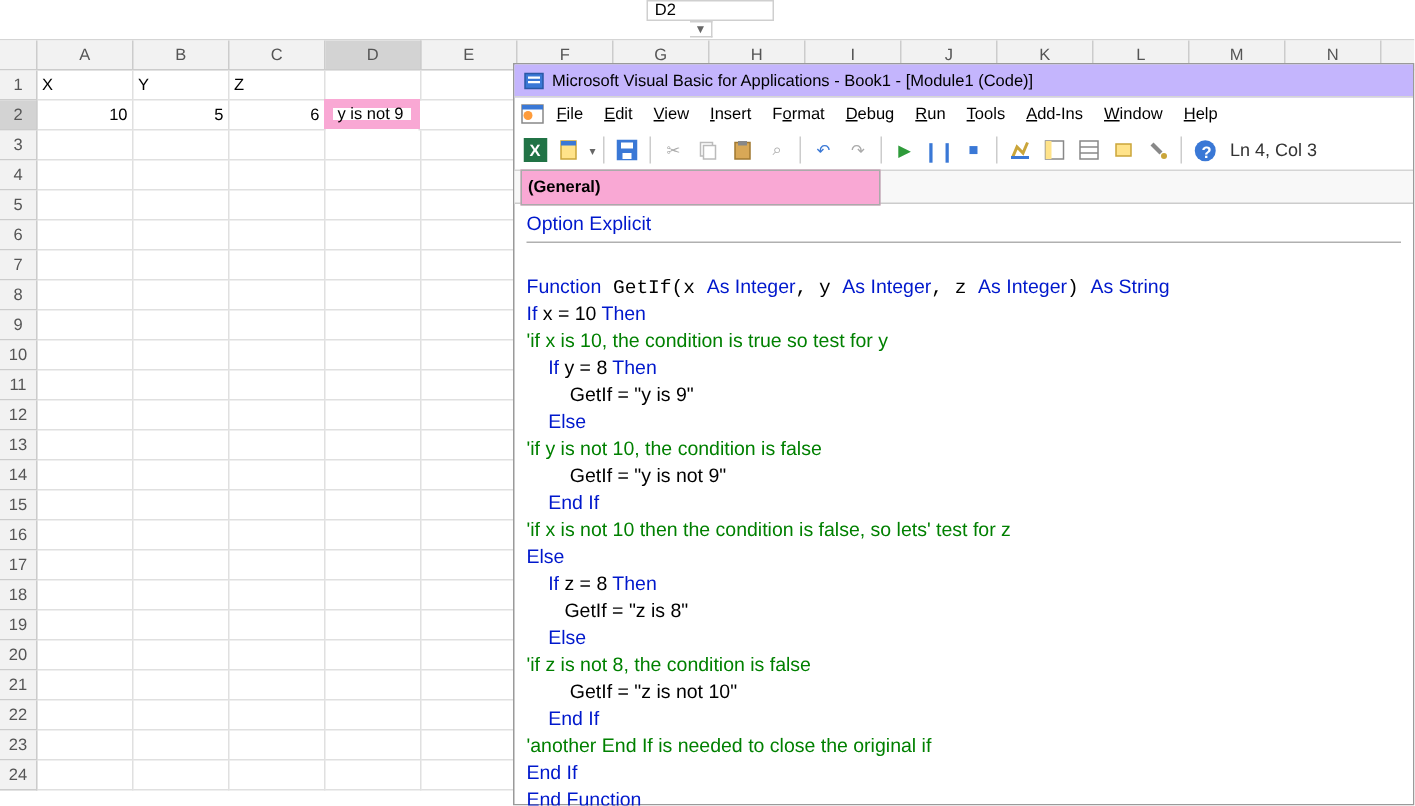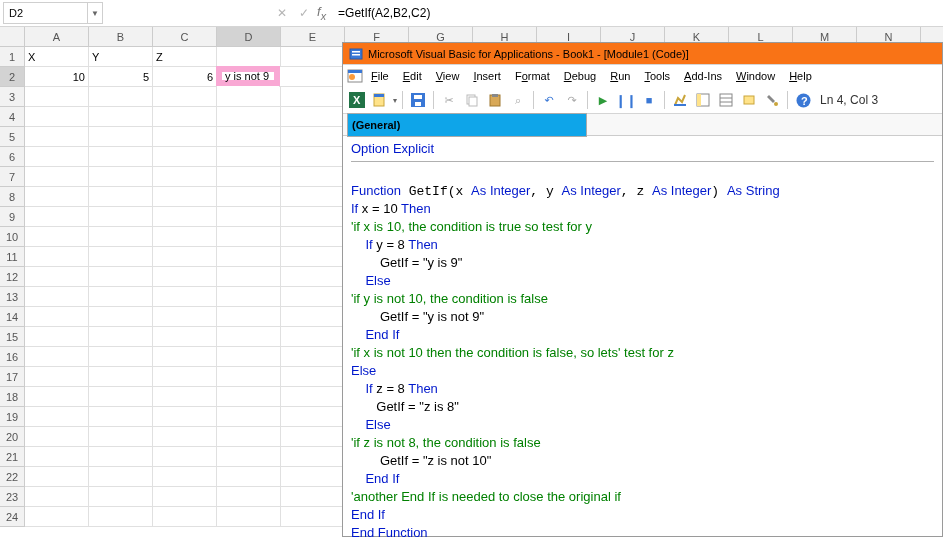--- a/index.html
+++ b/index.html
@@ -1,50 +1,50 @@
 <!DOCTYPE html>
 <html><head>
 <meta charset="utf-8">
 <style>
   * { box-sizing: border-box; margin: 0; padding: 0; font-family: "Segoe UI", Tahoma, sans-serif; }
   body { width: 943px; height: 537px; background: #fff; overflow: hidden; position: relative; }
 
   
-  .formula-row { display: flex; align-items: center; height: 27px; border-bottom: 1px solid #d5d5d5; background: #fff; }
+  .formula-row { display: flex; align-items: center; height: 27px; border-bottom: 1px solid #d5d5d5; background: #fff; flex-direction: column; }
   .name-box { width: 85px; height: 22px; border: 1px solid #cfcfcf; margin: 0 0 0 3px; padding: 0 5px; font-size: 11px; display: flex; align-items: center; background: #fff; }
   .name-box-arrow { width: 15px; height: 22px; border: 1px solid #cfcfcf; border-left: none; display: flex; align-items: center; justify-content: center; font-size: 8px; color: #666; margin-right: 8px; }
   .fb-btn { width: 22px; height: 22px; display: flex; align-items: center; justify-content: center; font-size: 12px; color: #b5b5b5; }
   .fx { font-style: italic; color: #777; font-size: 13px; margin: 0 6px 0 2px; }
   .formula-input { flex: 1; height: 22px; padding: 0 5px; font-size: 12px; display: flex; align-items: center; border: 1px solid transparent; }
 
   
   .grid { position: relative; }
   .col-headers { display: flex; height: 20px; background: #f2f2f2; border-bottom: 1px solid #ccc; }
   .corner { width: 25px; border-right: 1px solid #ccc; background: #f2f2f2; }
   .col-h { width: 64px; border-right: 1px solid #ccc; text-align: center; font-size: 11px; color: #555; display: flex; align-items: center; justify-content: center; }
   .row { display: flex; height: 20px; }
   .row-h { width: 25px; background: #f2f2f2; border-right: 1px solid #ccc; border-bottom: 1px solid #ccc; text-align: center; font-size: 11px; color: #555; display: flex; align-items: center; justify-content: center; }
   .cell { width: 64px; height: 20px; border-right: 1px solid #e0e0e0; border-bottom: 1px solid #e0e0e0; font-size: 11px; padding: 0 3px; display: flex; align-items: center; }
   .cell.num { justify-content: flex-end; }
   .cell.selected { border: 6px solid #f9a8d4; margin: -1px; z-index: 2; position: relative; }
   .row-h.sel, .col-h.sel { background: #d3d3d3; }
 
   
   .vbe { position: absolute; left: 342px; top: 42px; width: 601px; height: 495px; background: #fff; border: 1px solid #9a9a9a; box-shadow: none; }
-  .vbe-title { height: 22px; background: #f97316; display: flex; align-items: center; padding: 0 6px; font-size: 11px; color: #000; border-bottom: 1px solid #d5d5d5; text-align: center; }
+  .vbe-title { height: 22px; background: #c4b5fd; display: flex; align-items: center; padding: 0 6px; font-size: 11px; color: #000; border-bottom: 1px solid #d5d5d5; text-align: center; }
   .vbe-title svg { margin-right: 5px; }
   .vbe-menu { height: 22px; display: flex; align-items: center; padding: 0 4px; font-size: 11px; gap: 2px; text-align: center; }
   .vbe-menu span { padding: 2px 6px; cursor: default; }
   .vbe-menu span u { text-decoration: underline; }
   .vbe-tool { height: 27px; display: flex; align-items: center; padding: 0 4px; gap: 3px; border-bottom: 1px solid #d5d5d5; }
   .tool-btn { width: 20px; height: 20px; display: flex; align-items: center; justify-content: center; font-size: 11px; }
   .tool-sep { width: 1px; height: 18px; background: #ccc; margin: 0 2px; }
   .tool-text { font-size: 12px; padding: 0 4px; color: #333; }
   .vbe-combo { height: 22px; display: flex; align-items: center; padding: 2px 4px; border-bottom: 1px solid #ccc; background: #f8f8f8; }
-  .combo-box { height: 18px; width: 240px; border: 1px solid #aaa; font-size: 11px; padding: 11px 4px; background: #0ea5e9; display: flex; align-items: center; font-weight: bold; }
+  .combo-box { height: 18px; width: 240px; border: 1px solid #aaa; font-size: 11px; padding: 11px 4px; background: #f9a8d4; display: flex; align-items: center; font-weight: bold; }
   .code-area { padding: 4px 8px; font-family: Consolas, "Courier New", monospace; font-size: 13px; line-height: 17px; white-space: pre; }
   .kw { color: #0018cc; }
   .cm { color: #008000; }
   .code-hr { border: none; border-top: 1px solid #b0b0b0; margin: 3px 0; }
 </style>
 </head>
 <body>
 
 <div class="formula-row">
   <div class="name-box">D2</div>

